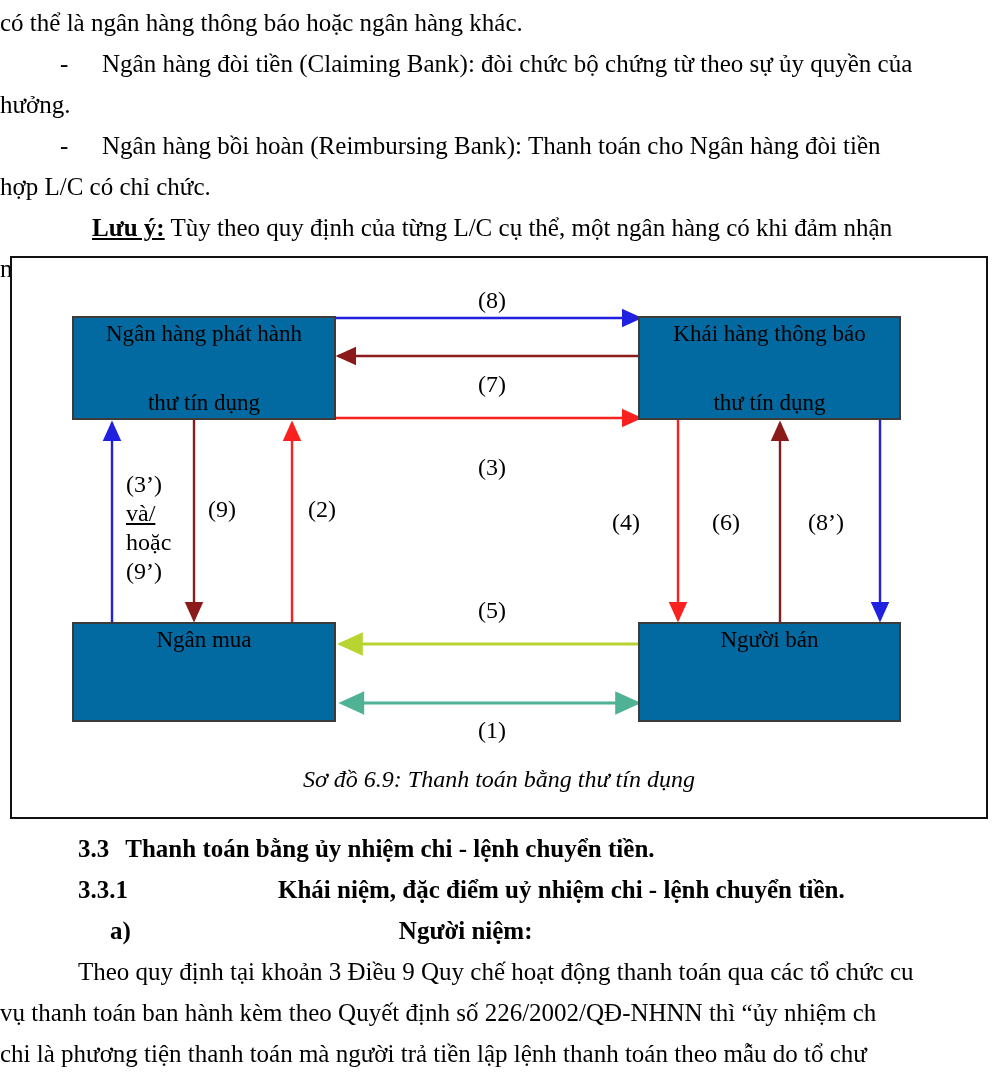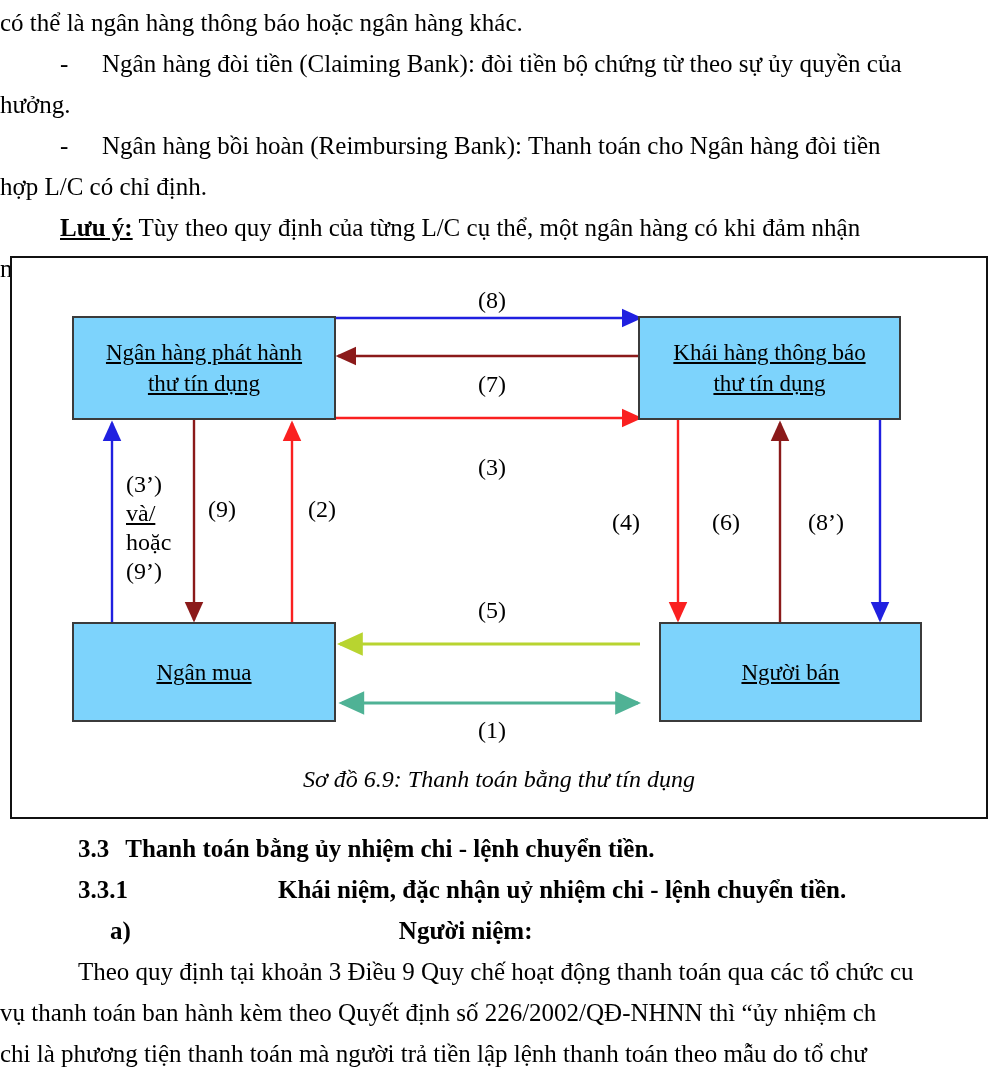--- a/index.html
+++ b/index.html
@@ -26,21 +26,21 @@
     width: 1100px;           
     left: 0;
   }
   .line {
     font-size: 25px;
     line-height: 41px;
     white-space: nowrap;
   }
   .ital { }
   .bold { font-weight: bold; }
-  .uline { text-decoration: underline; }
+  .uline { text-decoration: underline; margin-left: 32px; }
   .indent1 { padding-left: 60px; }
   .indent2 { padding-left: 78px; }
 
   .top-text { top: 2px; }
   .bottom-text { top: 828px; }
 
   .dashmark { display: inline-block; width: 42px; }
 
   
   .diagram {
@@ -50,30 +50,29 @@
     width: 978px;
     height: 563px;
     border: 2px solid #111111;
     background: #ffffff;
   }
   .diagram-inner { position: absolute; inset: 0; }
 
   .node {
     position: absolute;
     border: 2px solid #3b3b3b;
-    background: #7dd3fc;
+    background: #0369a1;
     display: flex;
     flex-direction: column;
     align-items: center;
-    justify-content: center;
+    justify-content: space-between;
     text-align: center;
     font-size: 23px;
     line-height: 31px;
     z-index: 5;
-    text-decoration: underline;
   }
 
   .lbl {
     position: absolute;
     font-size: 24px;
     line-height: 28px;
     white-space: nowrap;
     z-index: 6;
     background: transparent;
   }
@@ -100,33 +99,33 @@
 
 <div class="page">
 
   <div class="textblock top-text">
 
     <div class="line">
       <span>có thể là ngân hàng thông báo hoặc ngân hàng khác.</span>
     </div>
 
     <div class="line indent1">
-      <span class="dashmark">-</span><span class="ital">Ngân hàng đòi tiền (Claiming Bank):</span><span> đòi tiền bộ chứng từ theo sự ủy quyền của</span>
+      <span class="dashmark">-</span><span class="ital">Ngân hàng đòi tiền (Claiming Bank):</span><span> đòi chức bộ chứng từ theo sự ủy quyền của</span>
     </div>
 
     <div class="line">
       <span>hưởng.</span>
     </div>
 
     <div class="line indent1">
       <span class="dashmark">-</span><span class="ital">Ngân hàng bồi hoàn (Reimbursing Bank):</span><span> Thanh toán cho Ngân hàng đòi tiền</span>
     </div>
 
     <div class="line">
-      <span>hợp L/C có chỉ định.</span>
+      <span>hợp L/C có chỉ chức.</span>
     </div>
 
     <div class="line indent1">
       <span class="bold uline">Lưu ý:</span><span> Tùy theo quy định của từng L/C cụ thể, một ngân hàng có khi đảm nhận</span>
     </div>
 
     <div class="line">
       <span>năng của các ngân hàng được liệt kê như trên.</span>
     </div>
 
@@ -190,21 +189,21 @@
 
       <div class="node" style="left:626px; top:58px; width:263px; height:104px;">
         <span>Khái hàng thông báo</span>
         <span>thư tín dụng</span>
       </div>
 
       <div class="node" style="left:60px; top:364px; width:264px; height:100px;">
         <span>Ngân mua</span>
       </div>
 
-      <div class="node" style="left:626px; top:364px; width:263px; height:100px;margin-left:21px;">
+      <div class="node" style="left:626px; top:364px; width:263px; height:100px;">
         <span>Người bán</span>
       </div>
 
       <div class="lbl" style="left:466px; top:28px;">(8)</div>
       <div class="lbl" style="left:466px; top:112px;">(7)</div>
       <div class="lbl" style="left:466px; top:195px;">(3)</div>
 
       <div class="lbl" style="left:114px; top:212px;">(3’)</div>
       <div class="lbl" style="left:114px; top:241px;text-decoration:underline;">và/</div>
       <div class="lbl" style="left:114px; top:270px;text-align:right;">hoặc</div>
@@ -224,21 +223,21 @@
     </div>
   </div>
 
   <div class="textblock bottom-text">
 
     <div class="line indent2">
       <span class="bold">3.3</span><span class="dashmark" style="width:16px"></span><span class="bold">Thanh toán bằng ủy nhiệm chi - lệnh chuyển tiền.</span>
     </div>
 
     <div class="line indent2">
-      <span class="bold">3.3.1</span><span class="dashmark" style="width:150px"></span><span class="bold">Khái niệm, đặc nhận uỷ nhiệm chi - lệnh chuyển tiền.</span>
+      <span class="bold">3.3.1</span><span class="dashmark" style="width:150px"></span><span class="bold">Khái niệm, đặc điểm uỷ nhiệm chi - lệnh chuyển tiền.</span>
     </div>
 
     <div class="line" style="padding-left:110px">
       <span class="bold">a)</span><span class="dashmark" style="width:268px"></span><span class="bold">Người niệm:</span>
     </div>
 
     <div class="line" style="padding-left:78px">
       <span>Theo quy định tại khoản 3 Điều 9 Quy chế hoạt động thanh toán qua các tổ chức cu</span>
     </div>
 

